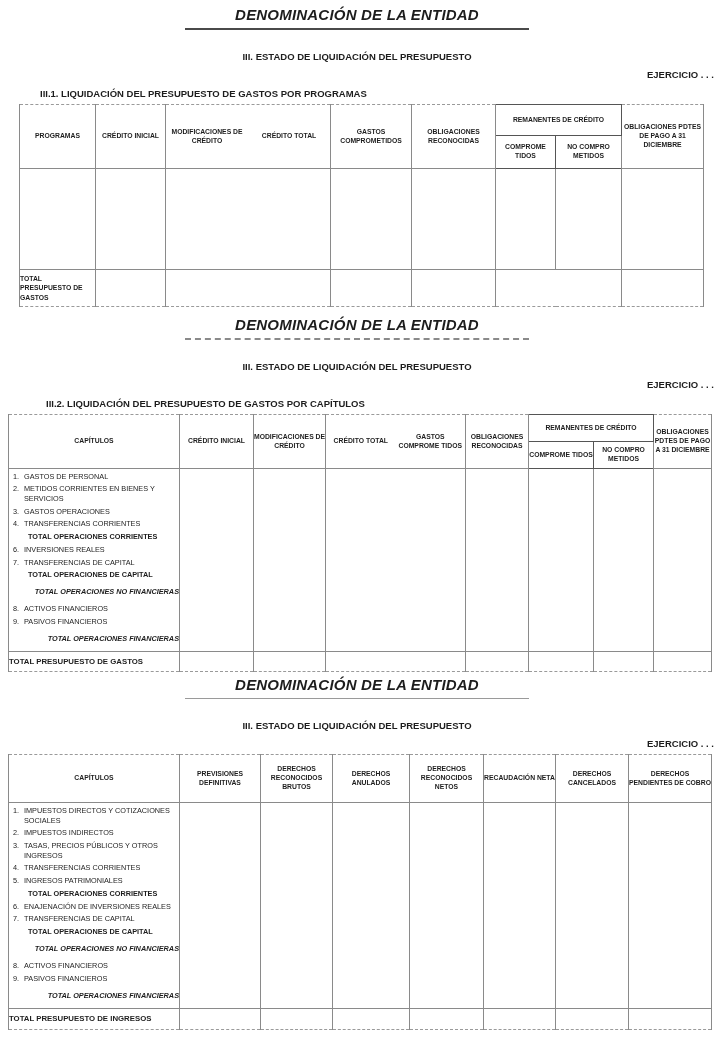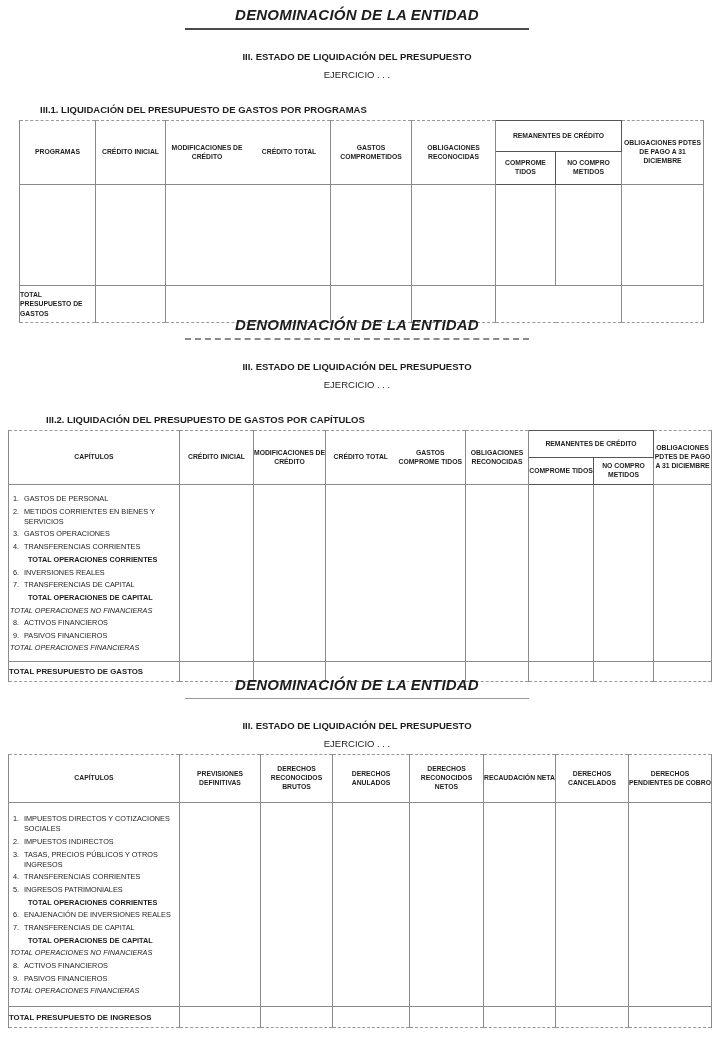--- a/index.html
+++ b/index.html
@@ -12,22 +12,22 @@
   .s1{top:6px;} .s2{top:316px;} .s3{top:676px;}
 
   .title-wrap{text-align:center;}
   .title{
     display:inline-block;font-size:15px;font-weight:bold;font-style:italic;
     letter-spacing:.2px;padding:0 50px 5px 50px;border-bottom:2px solid #4a4a4a;
   }
   .s2 .title{border-bottom:2px dashed #8a8a8a;}
   .s3 .title{border-bottom:1.5px solid #9a9a9a;}
   .sub1{margin-top:21px;text-align:center;font-size:9.5px;font-weight:bold;}
-  .sub2{margin-top:7px;text-align:center;font-size:9.5px;font-weight:normal;}
-  .heading{margin-top:24px;font-size:9.5px;font-weight:bold;}
+  .sub2{margin-top:7px;text-align:right;font-size:9.5px;font-weight:bold;}
+  .heading{margin-top:8px;font-size:9.5px;font-weight:bold;}
   .s1 .heading{margin-left:40px;}
   .s2 .heading{margin-left:46px;}
   .s3 .heading{margin-left:8px;}
 
   table.t{border-collapse:collapse;table-layout:fixed;margin-top:5px;}
   .t1{margin-left:19px;width:684px;}
   .t2,.t3{margin-left:8px;width:703px;}
   .t td{border:1px solid #8a8a8a;padding:0;vertical-align:middle;overflow:hidden;}
 
   .hc{font-size:6.8px;font-weight:bold;text-align:center;line-height:1.3;padding:1px 2px;}
@@ -59,21 +59,21 @@
   .t2 tr.brow td{border-top:1.2px solid #666;}
   .t3 tr.brow td{border-top:1px dashed #999;}
   .rem,.remsub{border:1px solid #555 !important;}
   .t1 tr.hrA td.rem{border-top:1px solid #555;}
 
   .labelcell{vertical-align:top;text-align:left;font-weight:normal;font-size:7.3px;padding:2px 1px 0 2px;}
   .ri{display:flex;line-height:10px;margin:2.6px 0;}
   .num{flex:none;width:15px;padding-left:4px;box-sizing:border-box;}
   .lb{flex:1;padding-right:2px;}
   .ri-sub{font-weight:bold;padding-left:19px;line-height:10px;margin:2.8px 0;}
-  .ri-tot{font-weight:normal;font-style:italic;padding-left:1px;line-height:10px;margin:1px 0;}
+  .ri-tot{font-weight:bold;font-style:italic;padding-left:1px;line-height:10px;margin:7px 0;text-align:right;}
 
   .totlabel{font-size:6.8px;font-weight:bold;text-align:left;vertical-align:middle;padding:2px 2px 2px 4px;line-height:1.35;}
   .totlabel2{font-size:7.8px;font-weight:bold;text-align:left;vertical-align:middle;padding-left:36px;}
 </style>
 </head>
 <body>
 
 <section class="s1">
   <div class="title-wrap">
     <span class="title">DENOMINACIÓN DE LA ENTIDAD</span>

